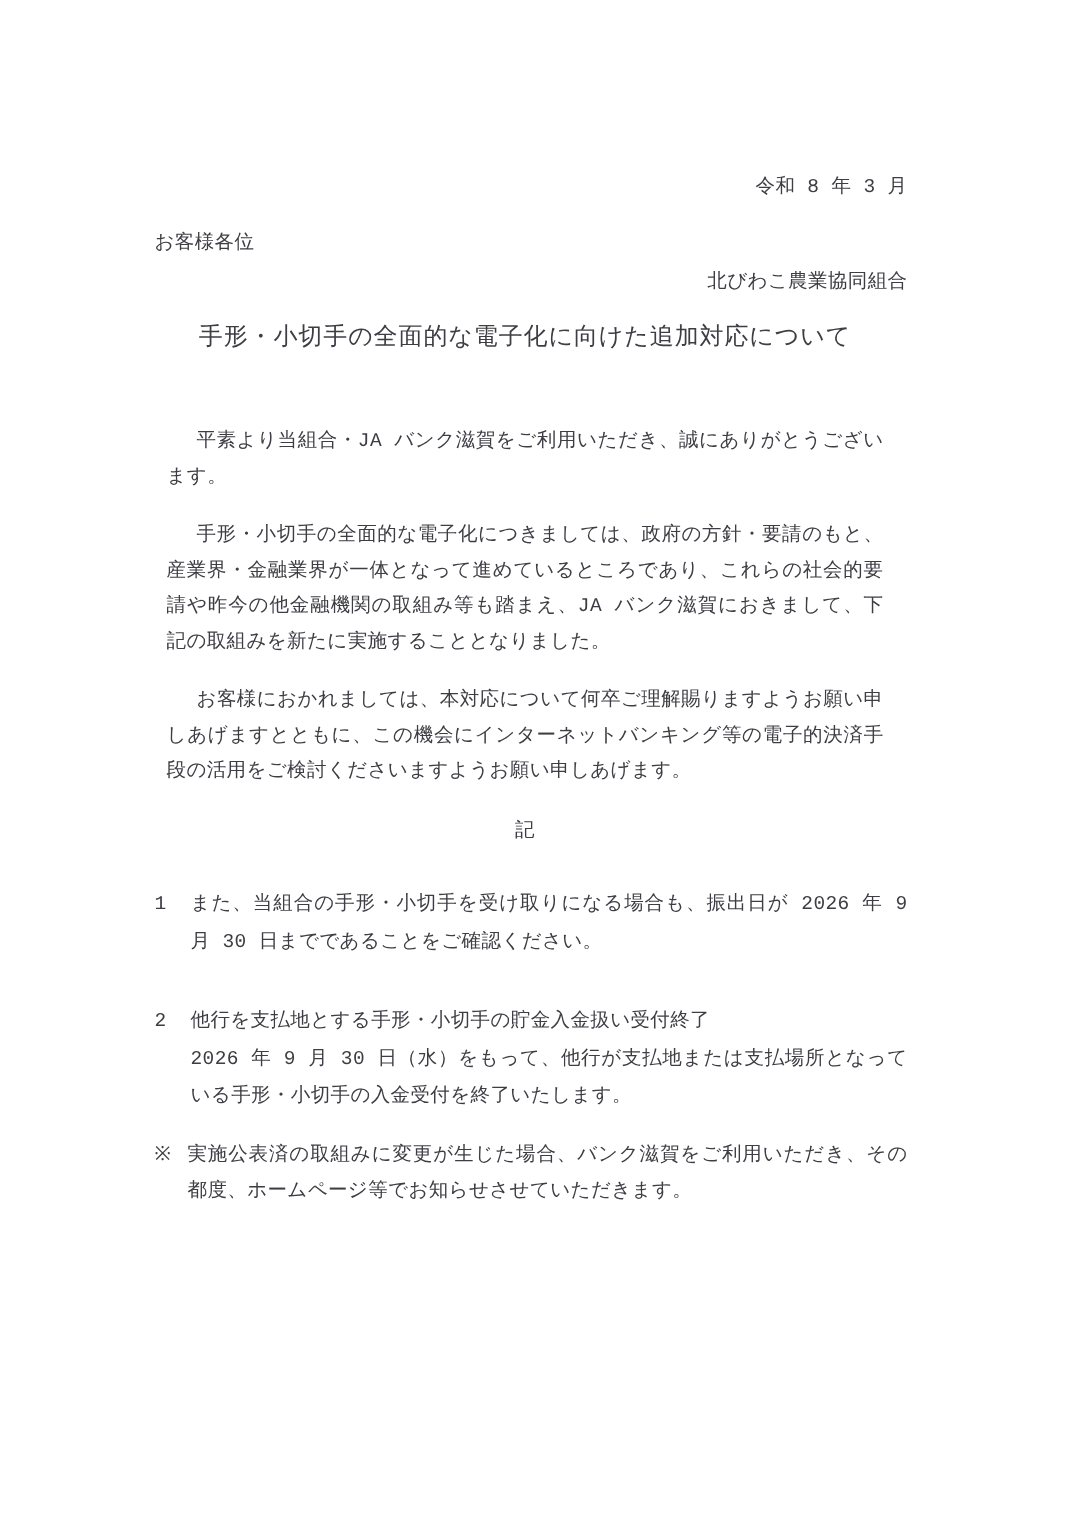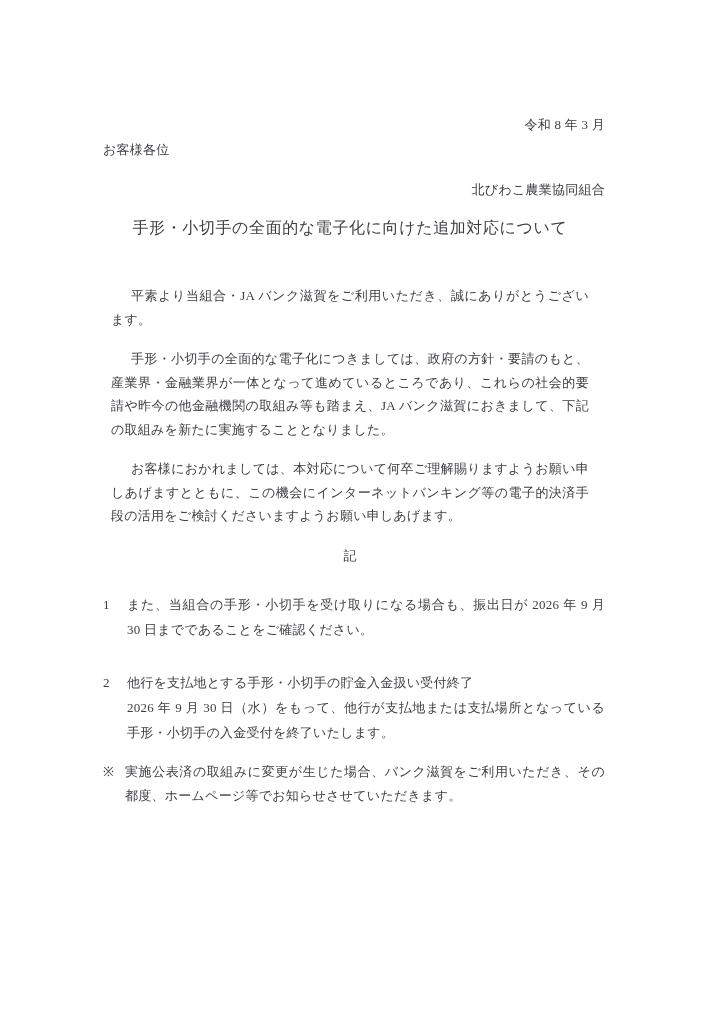--- a/index.html
+++ b/index.html
@@ -8,35 +8,35 @@
     background: #ffffff;
   }
   .page {
     position: relative;
     width: 704px;
     height: 1024px;
     box-sizing: border-box;
     padding: 113px 99px 0 95px;
     background: #ffffff;
     color: #3d3d43;
-    font-family: Liberation Serif, serif;
+    font-family: Liberation Mono, monospace;
     font-size: 13px;
     line-height: 23.5px;
     letter-spacing: 0.25px;
     overflow: hidden;
   }
   .line-date {
     text-align: right;
   }
   .line-recipient {
-    margin-top: 1px;
+    margin-top: 13px;
     padding-left: 8px;
   }
   .line-sender {
-    margin-top: 17px;
+    margin-top: 3px;
     text-align: right;
   }
   .doc-title {
     margin: 14px 0 0 0;
     font-size: 16px;
     font-weight: normal;
     text-align: center;
     letter-spacing: 0.6px;
   }
   .para {

